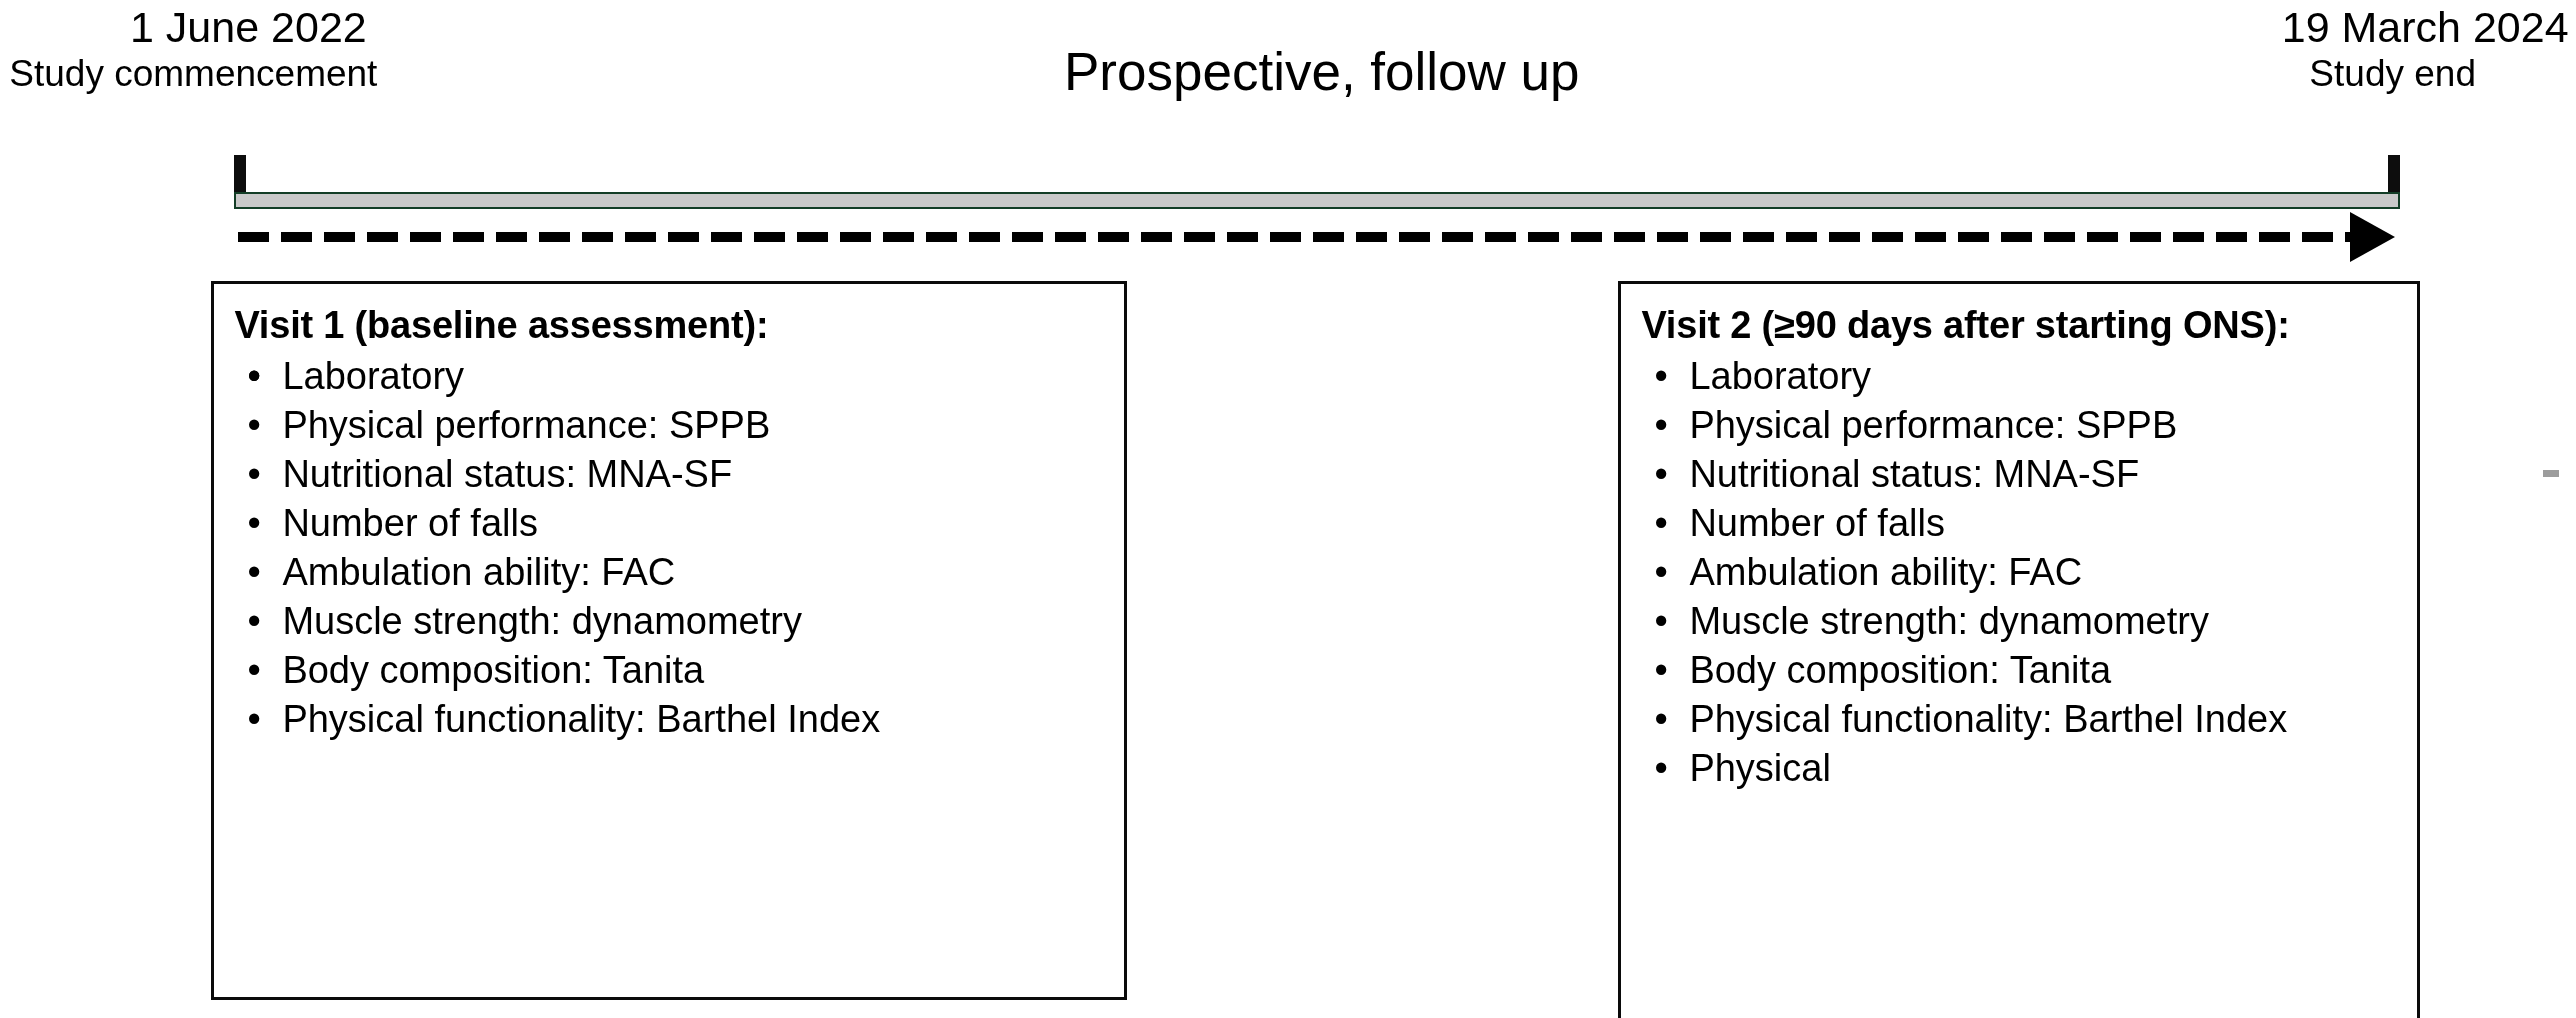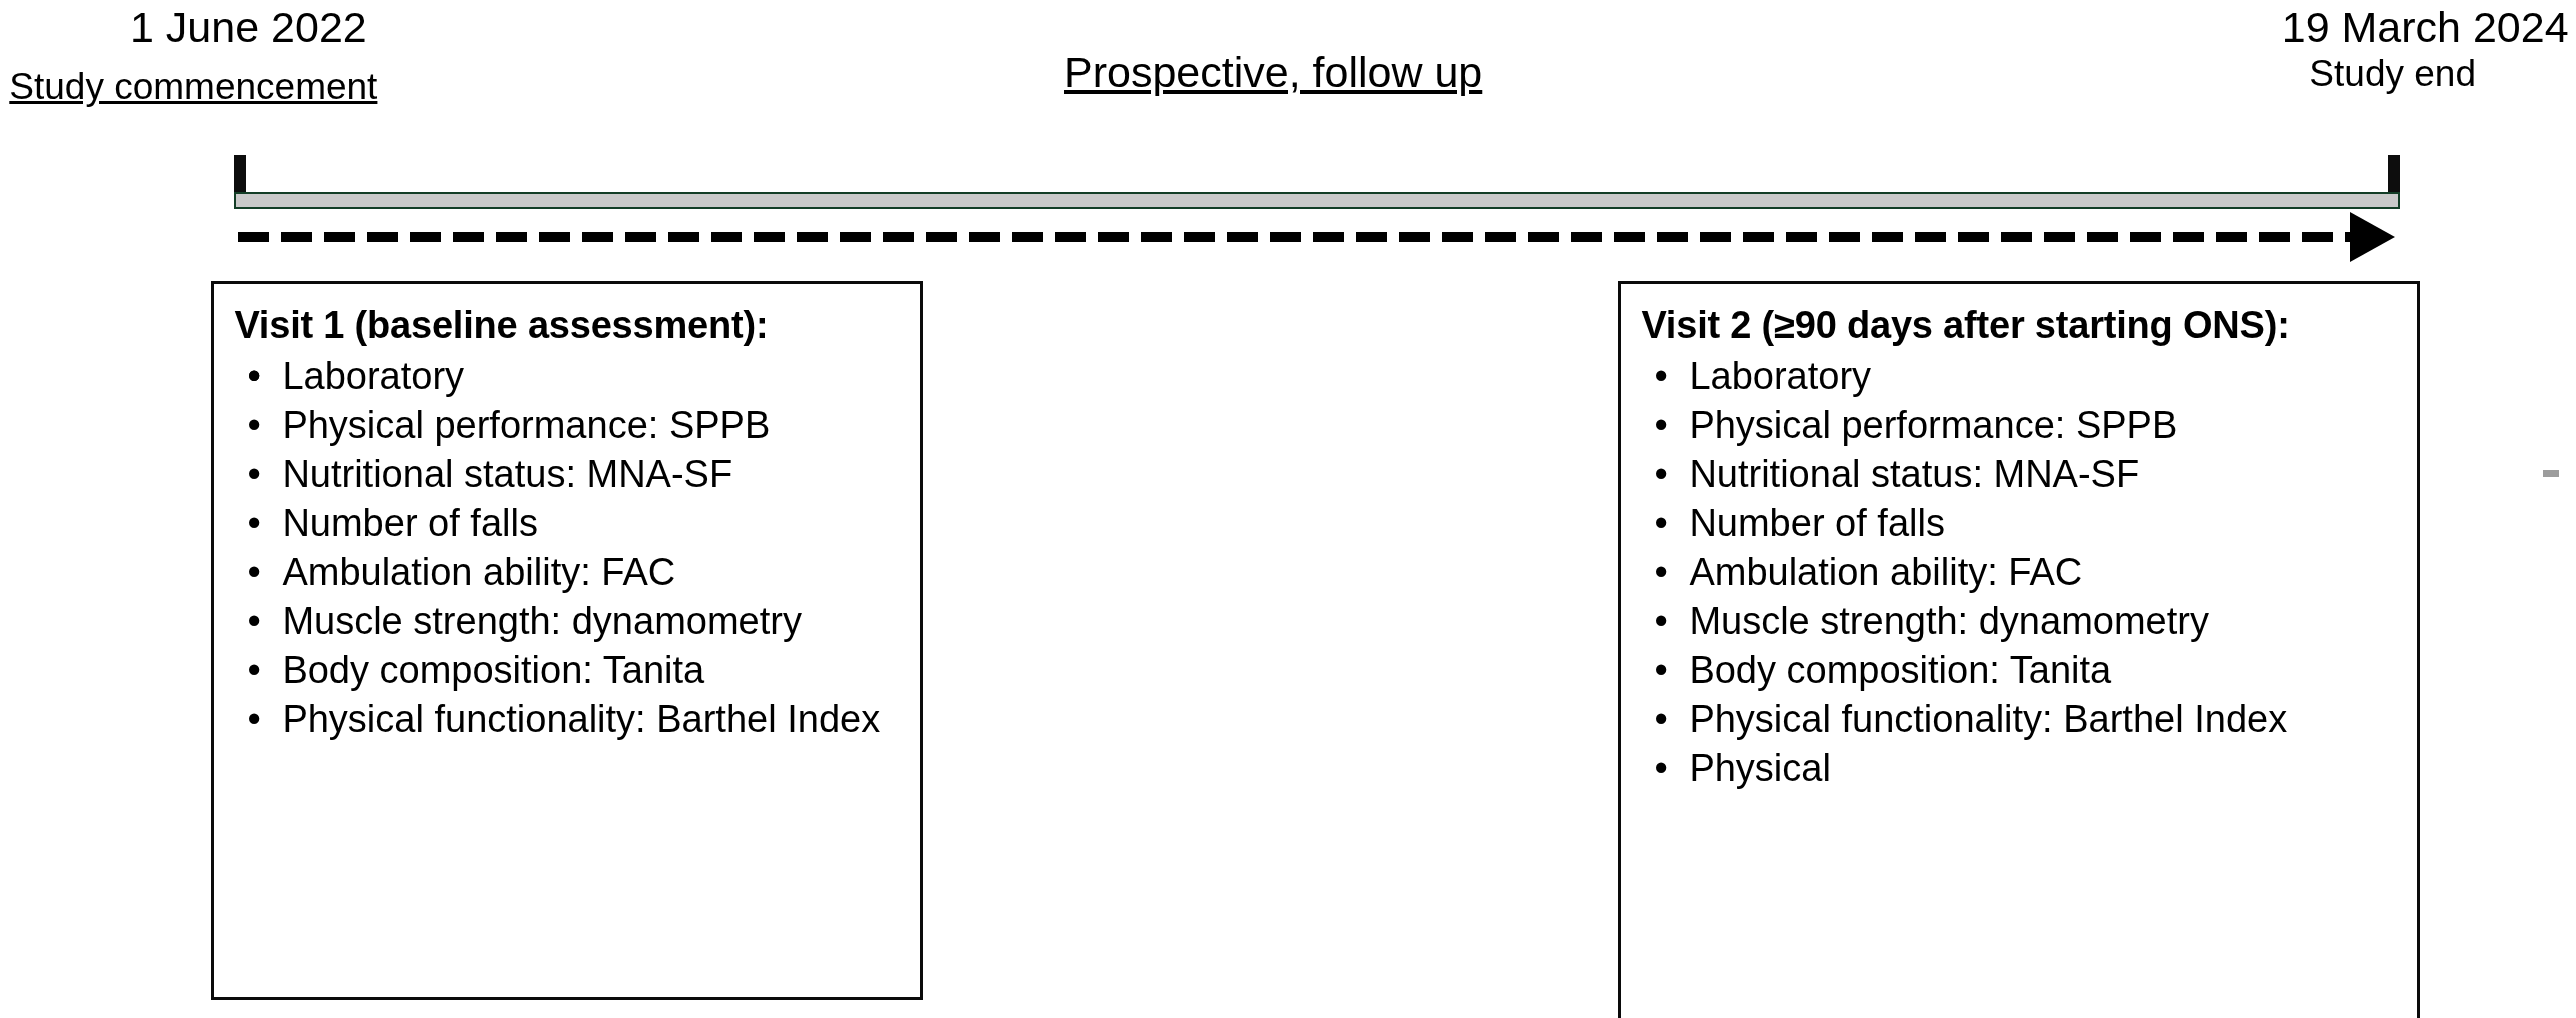--- a/index.html
+++ b/index.html
@@ -32,30 +32,29 @@
   .tl-sub {
     position: absolute;
     font-size: 37px;
     line-height: 45px;
     color: #000;
     white-space: nowrap;
     font-weight: 400;
   }
   .tl-center {
     position: absolute;
-    font-size: 43px;
+    font-size: 53px;
     line-height: 48px;
     color: #000;
     white-space: nowrap;
     font-weight: 400;
-    text-decoration: underline;
   }
 
   #start-date  { left: 130px;  top: 1.9px; }
-  #start-sub   { left: 9.3px;   top: 64px; text-decoration: underline; }
+  #start-sub   { left: 9.3px;   top: 51px; }
   #end-date    { right: 7.4px;   top: 1.9px;  text-align: center; }
   #end-sub     { right: 100px; top: 51px; }
   #period-lbl  { left: 1064px; top: 48px; }
 
   
   .bracket-tick {
     position: absolute;
     width: 12px;
     background: #0d0d0d;
   }
@@ -98,21 +97,21 @@
   }
 
   
   .visit-box {
     position: absolute;
     box-sizing: border-box;
     background: #ffffff;
     border: 3.7px solid #0a0a0a;
     padding: 16.7px 20.4px 15px 20.4px;
   }
-  #box-visit1 { left: 211px;  top: 281px; width: 712px;  height: 719px; }
+  #box-visit1 { left: 211px;  top: 281px; width: 916px;  height: 719px; }
   #box-visit2 { left: 1618px; top: 281px; width: 802px;  height: 846px; }
 
   .visit-title {
     font-size: 38px;
     line-height: 49px;
     font-weight: bold;
     color: #000;
     margin: 0 0 1.9px 0;
     letter-spacing: -0.2px;
   }

